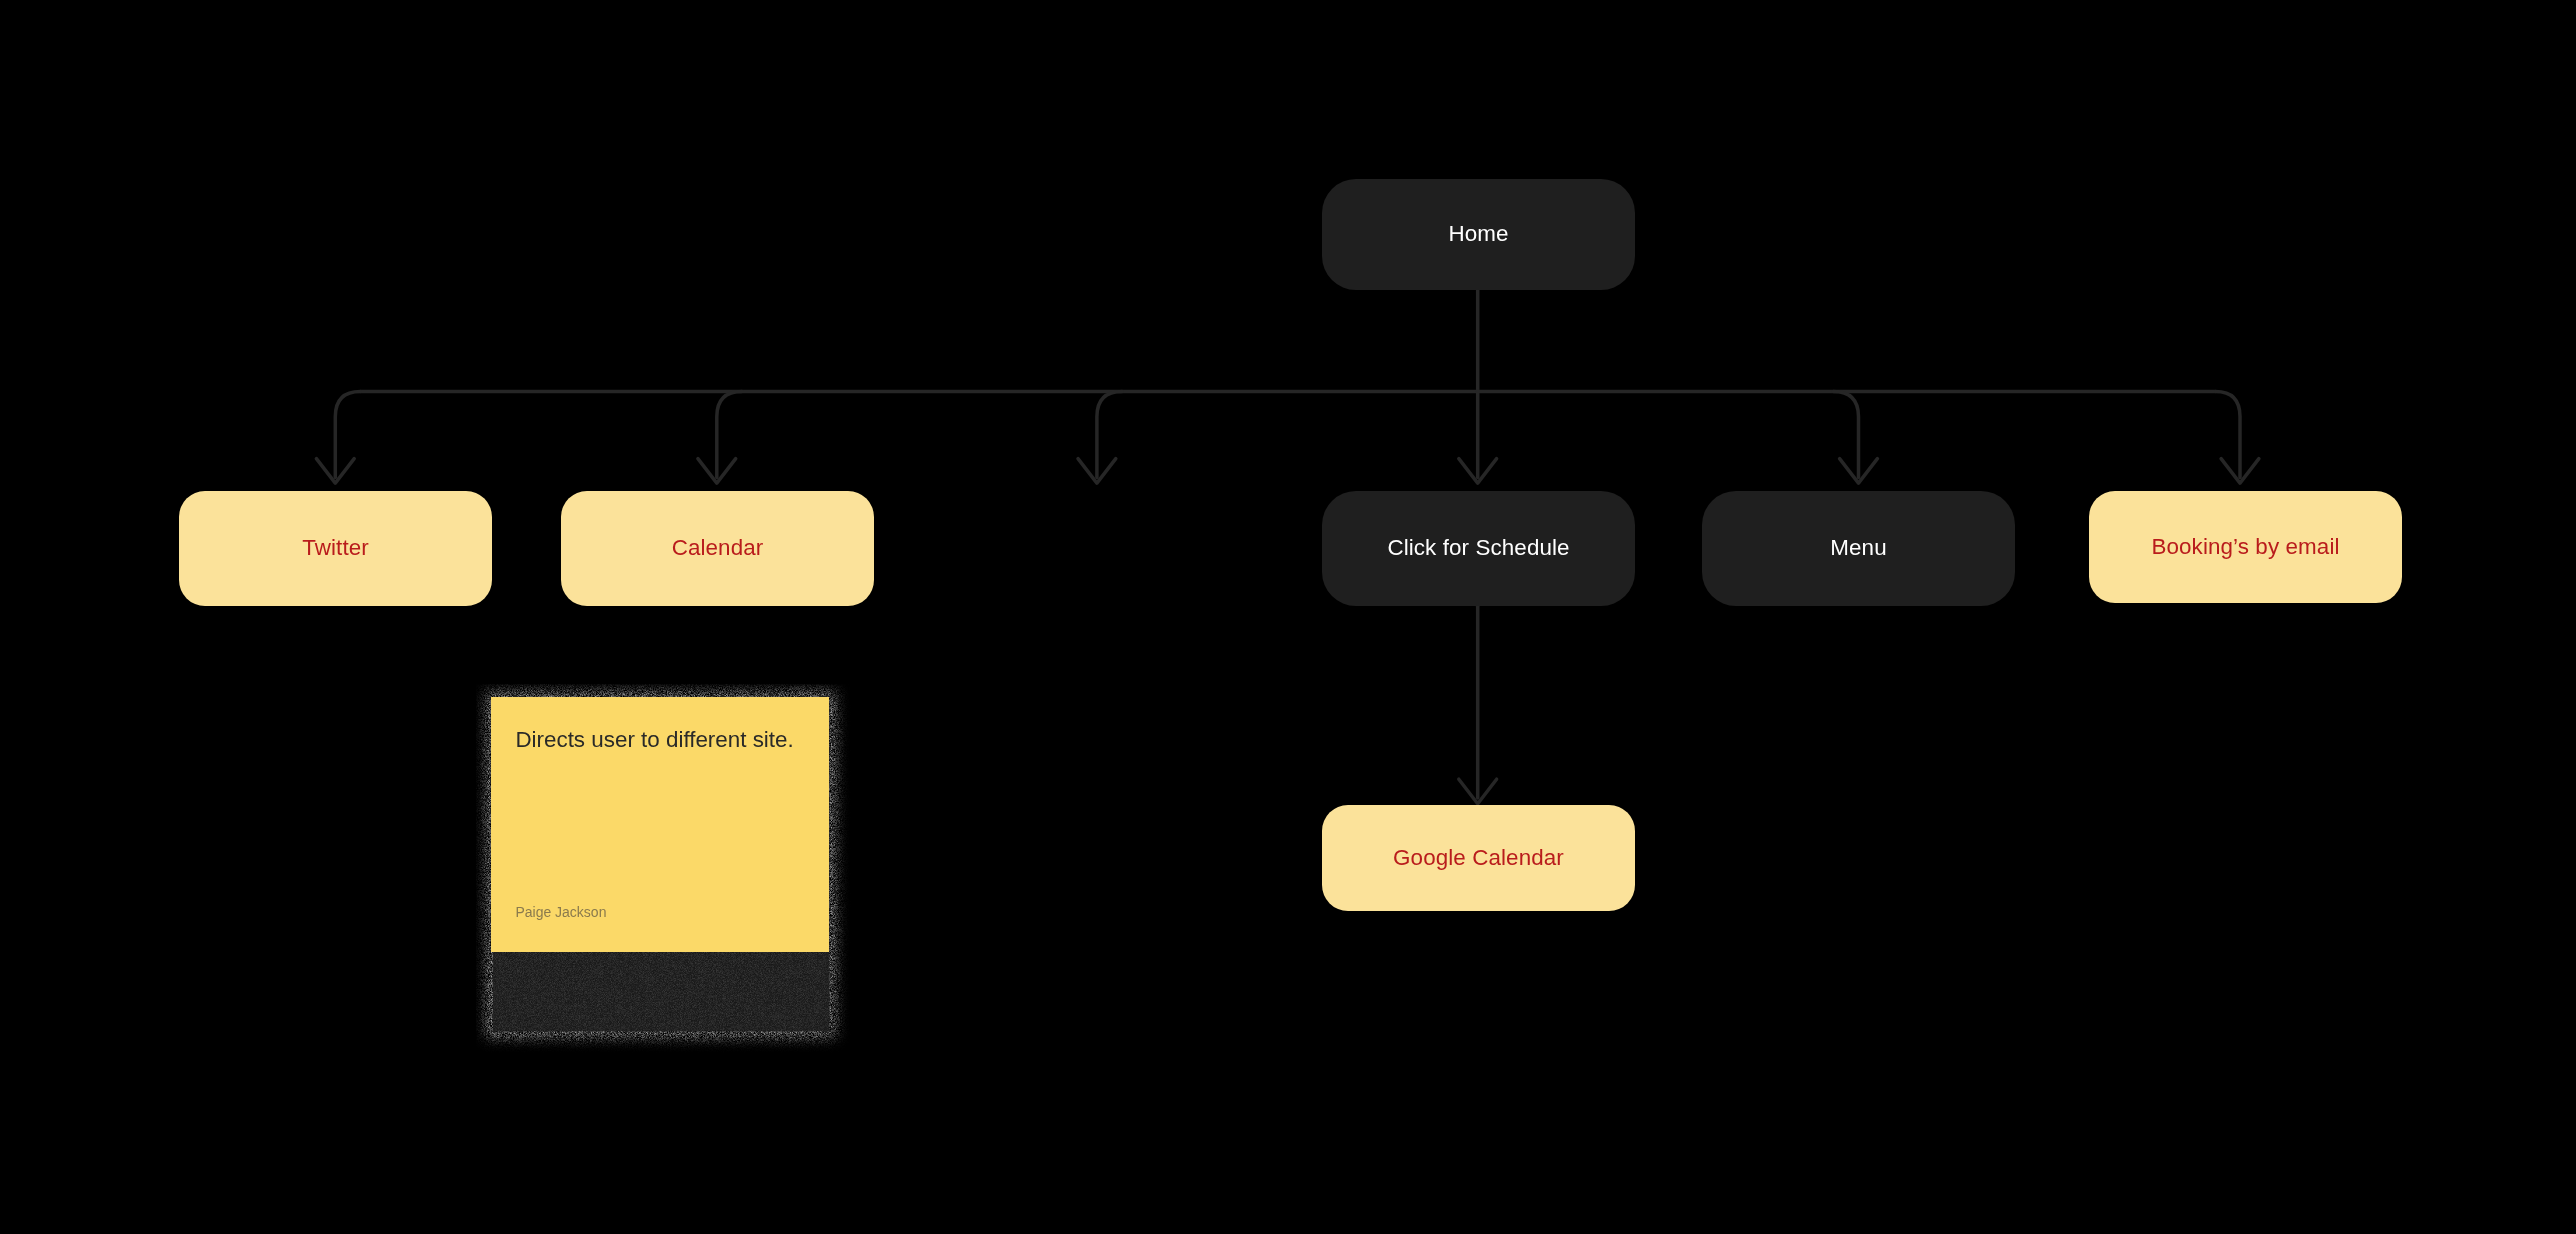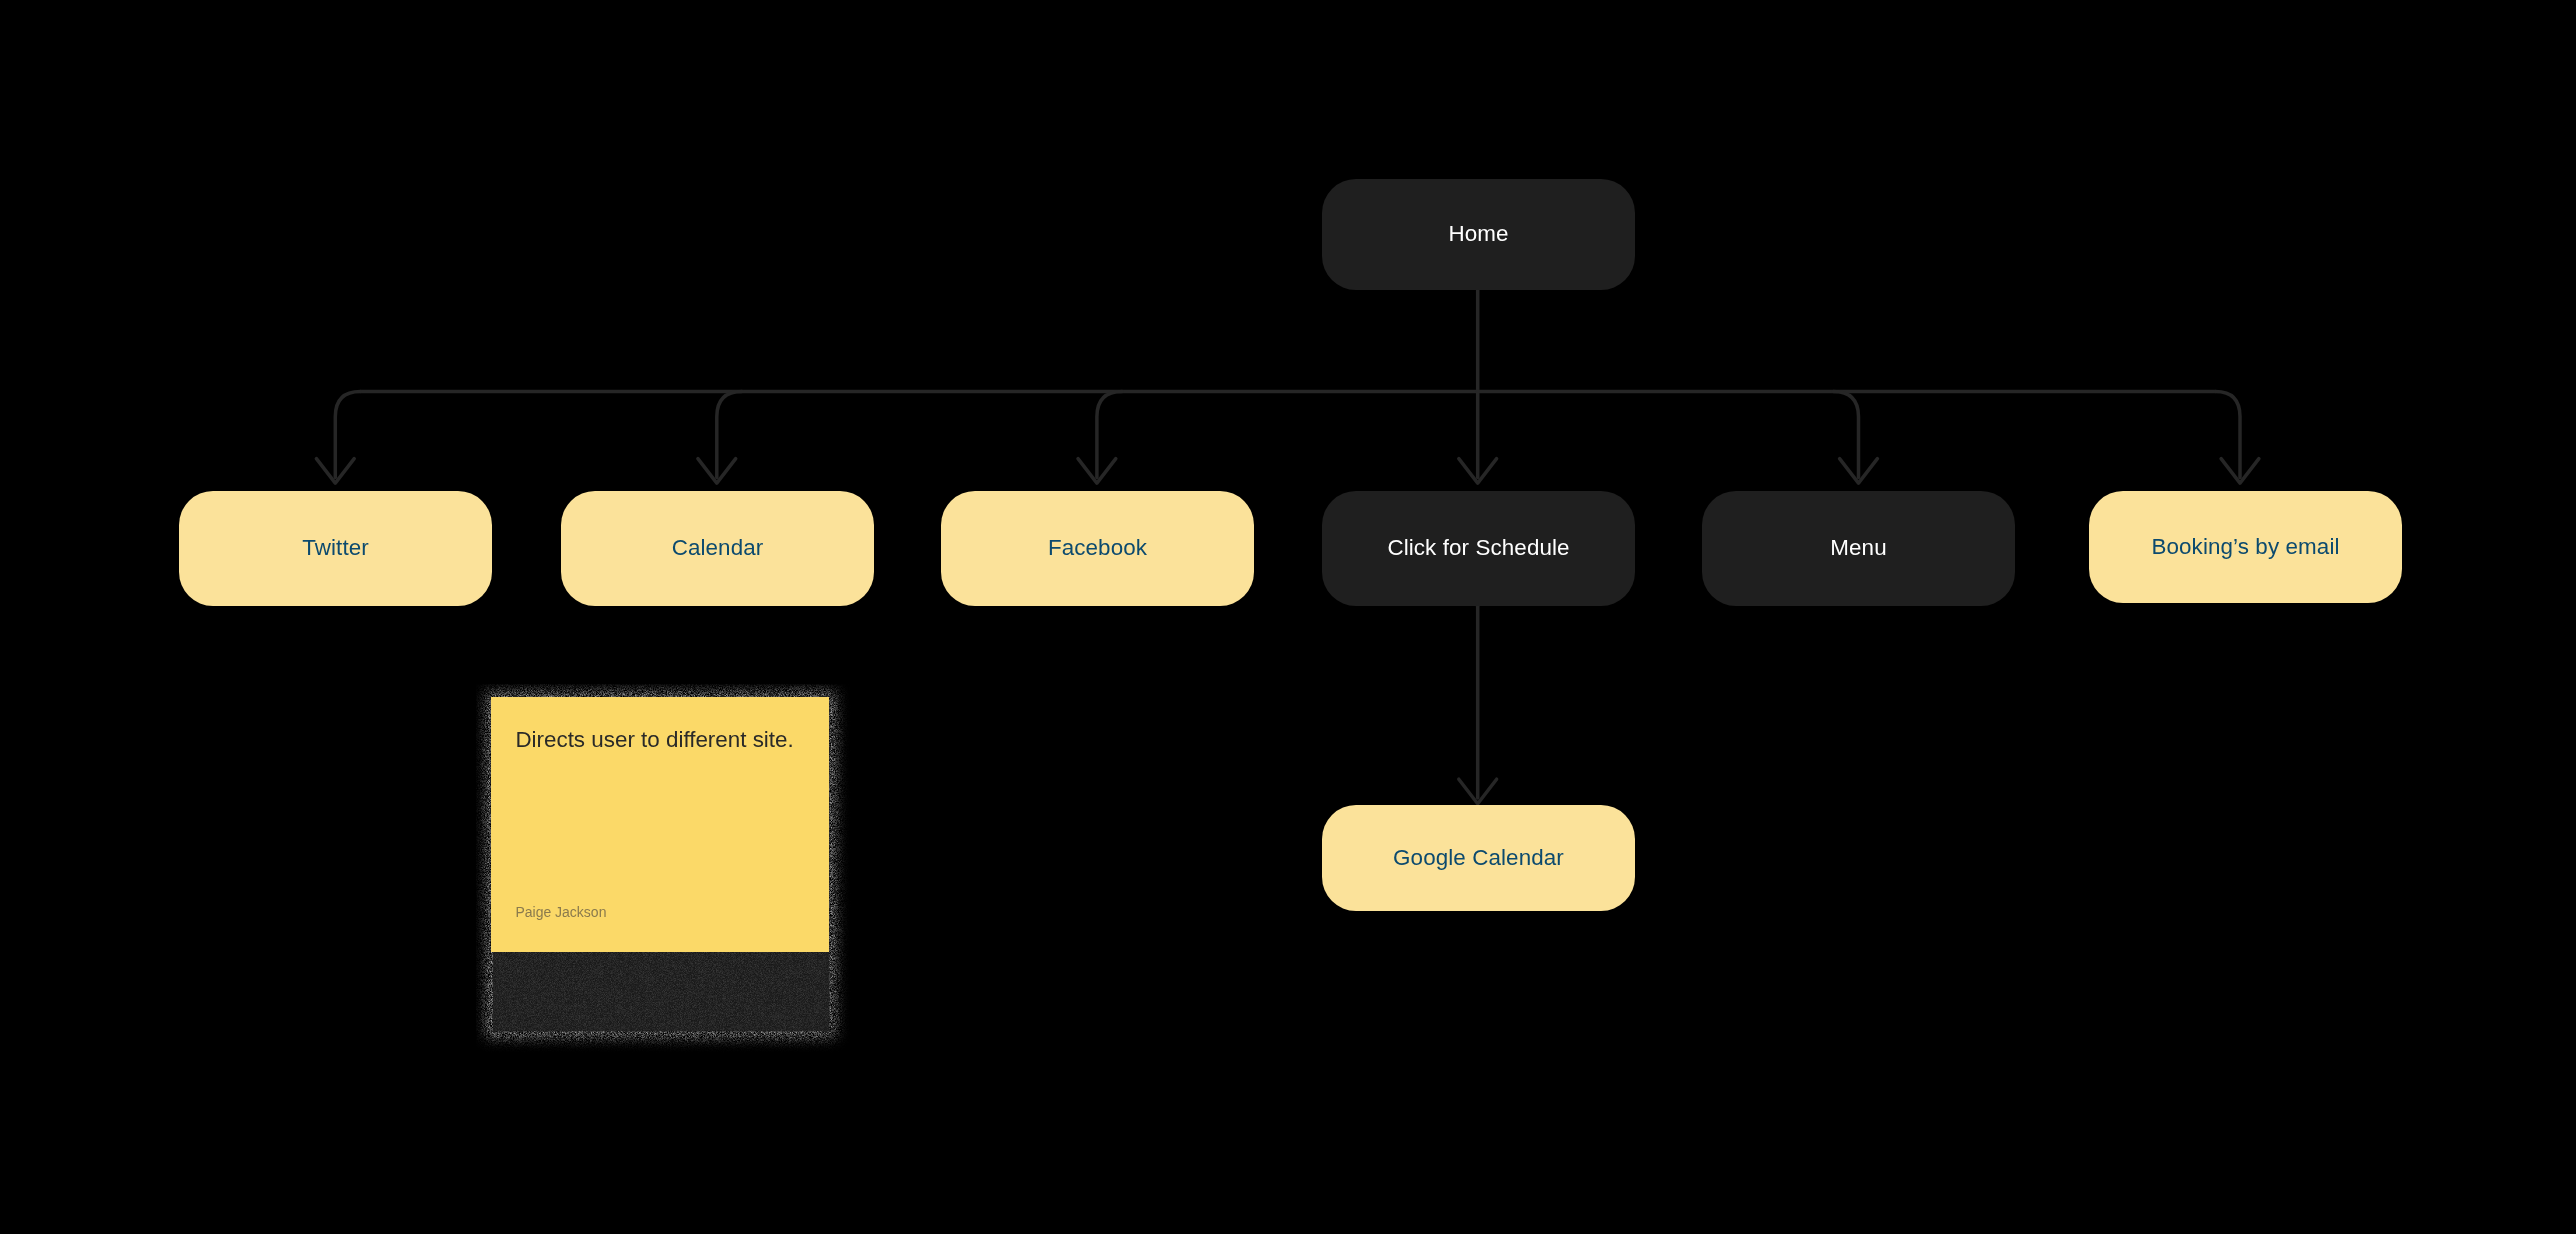--- a/index.html
+++ b/index.html
@@ -49,21 +49,22 @@
     line-height: 1.2;
     text-align: center;
     padding: 0 1px;
   }
   .node.dark {
     background: #1f1f1f;
     color: #ffffff;
   }
   .node.yellow {
     background: #fbe29a;
-    color: #0c4a6e;
+    color: #b91c1c;
+    border-radius: 26px;
   }
 
   
   #sticky-wrap {
     position: absolute;
     left: 476px;
     top: 684px;
     width: 378px;
     height: 389px;
   }
@@ -143,23 +144,20 @@
   </div>
 
   <div class="node yellow" style="left:179px; top:491px; width:313px; height:115px;">
     <span>Twitter</span>
   </div>
 
   <div class="node yellow" style="left:561px; top:491px; width:313px; height:115px;">
     <span>Calendar</span>
   </div>
 
-  <div class="node yellow" style="left:941px; top:491px; width:313px; height:115px;">
-    <span>Facebook</span>
-  </div>
 
   <div class="node dark" style="left:1322px; top:491px; width:313px; height:115px;">
     <span>Click for Schedule</span>
   </div>
 
   <div class="node dark" style="left:1702px; top:491px; width:313px; height:115px;">
     <span>Menu</span>
   </div>
 
   <div class="node yellow" style="left:2083px; top:491px; width:313px; height:112px;margin-left:6px;">

